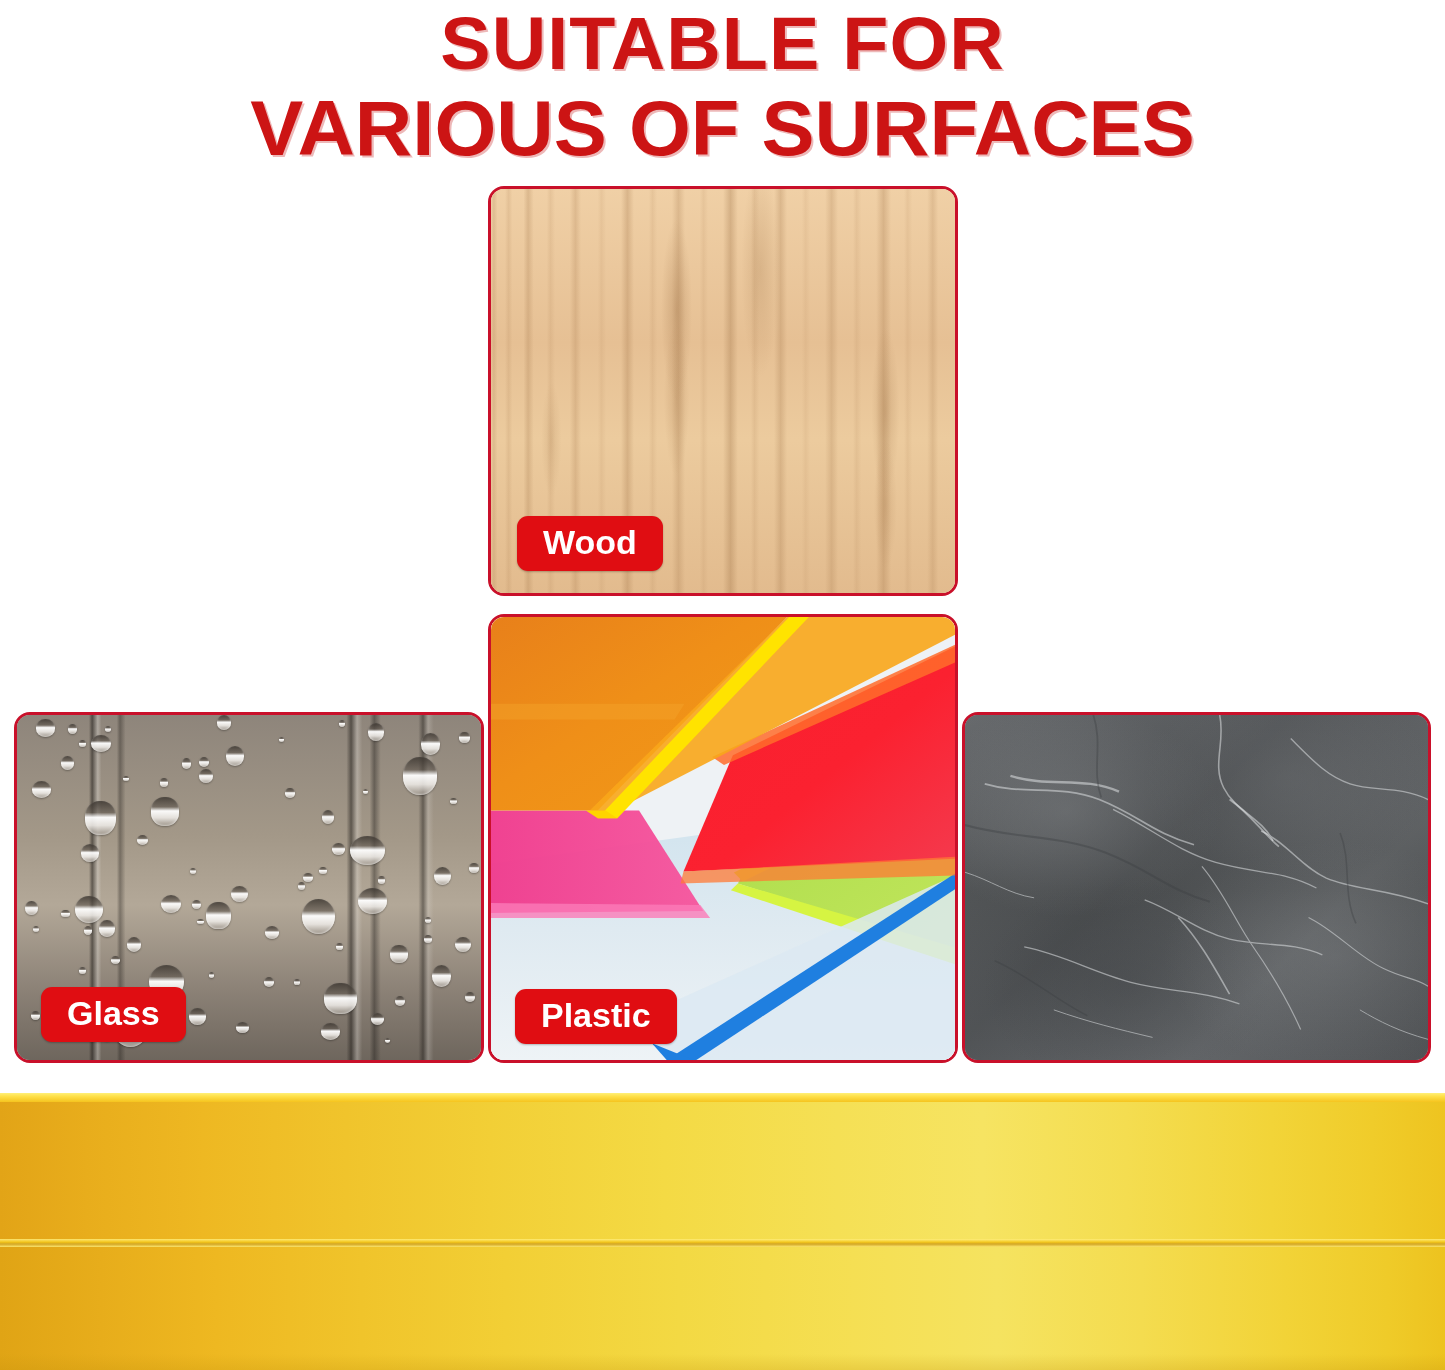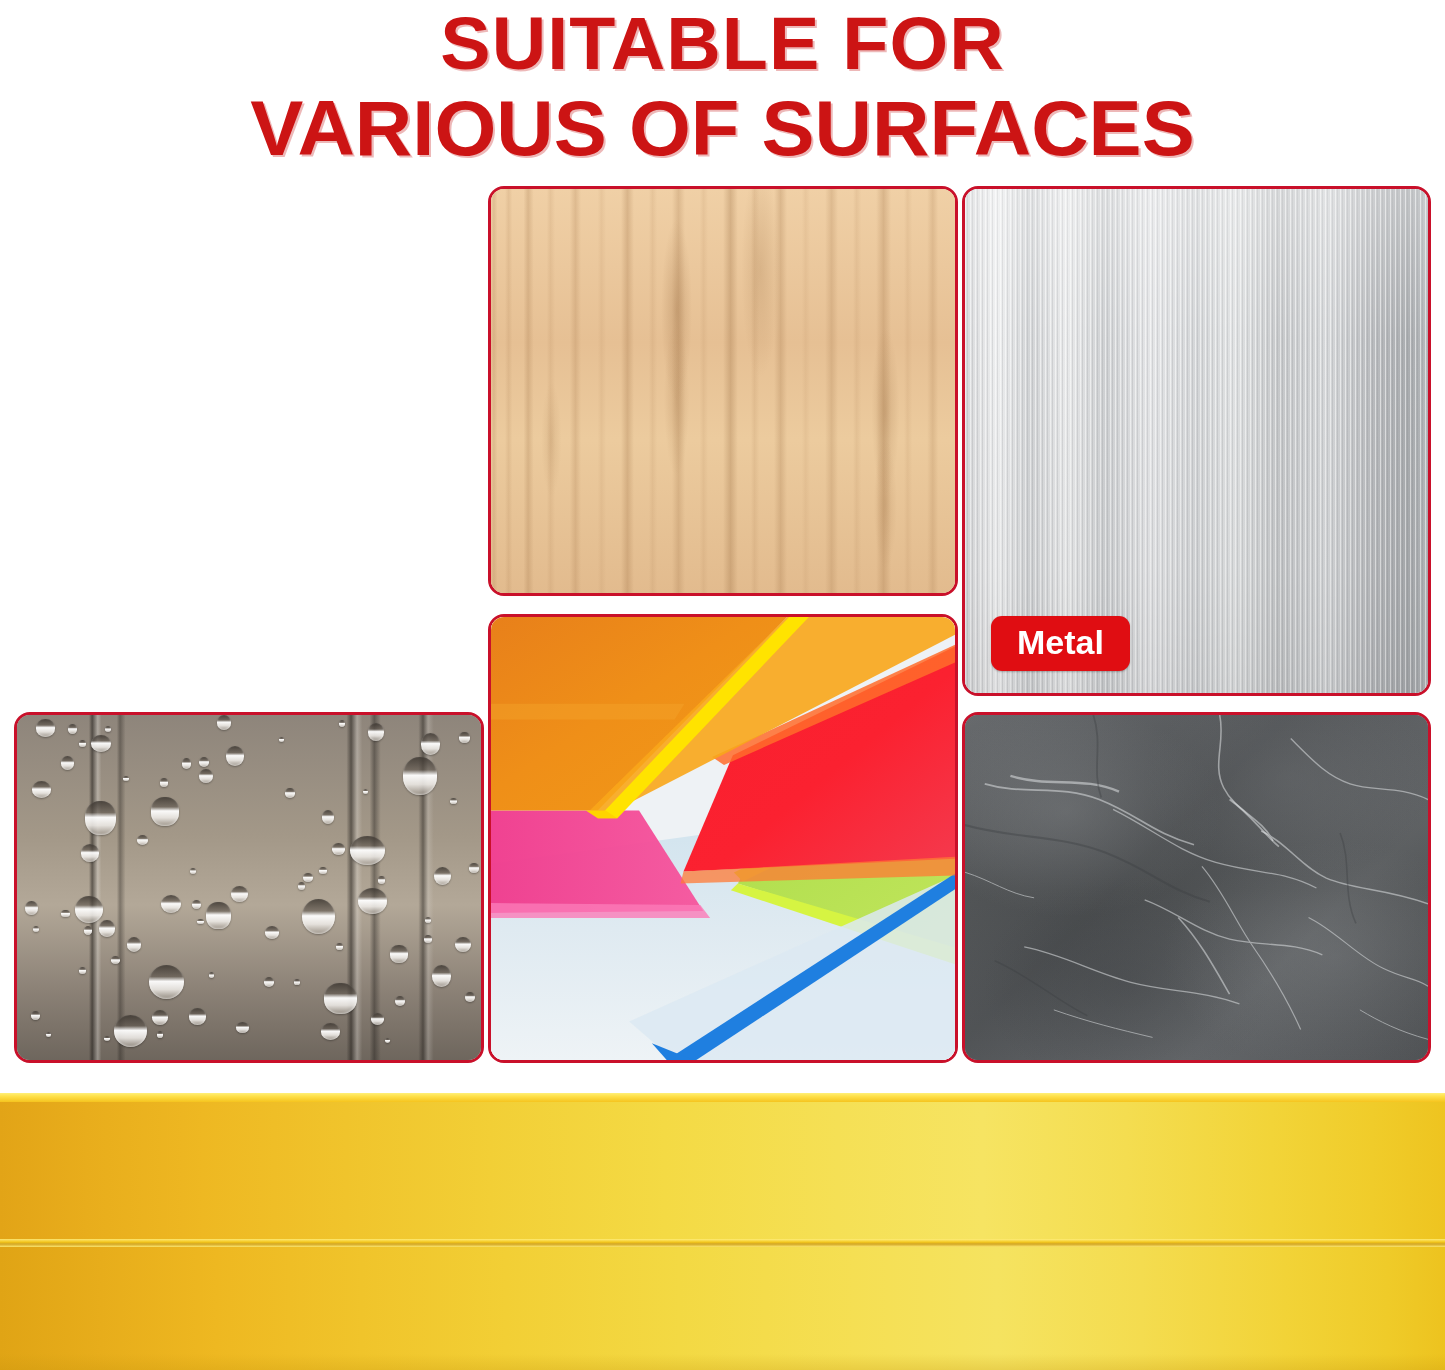--- a/index.html
+++ b/index.html
@@ -253,27 +253,23 @@
   <span class="ln ln1">SUITABLE FOR</span>
   <span class="ln ln2">VARIOUS OF SURFACES</span>
 </div>
 
 <div class="grid">
 
 
   <div class="panel p-wood">
     <div class="surface wood-bg"></div>
     <div class="wood-knots"></div>
+    <div class="badge">Wood</div>
   </div>
 
-  <div class="panel p-metal">
-    <div class="surface metal-bg"></div>
-    <div class="metal-sheen"></div>
-    <div class="badge">Metal</div>
-  </div>
 
   <div class="panel p-glass">
     <div class="surface glass-bg"></div>
     <div class="glass-streaks"></div>
     <div class="drops" id="glass-drops">
         <div class="drop" style="left: 403.6px; top: 18.3px; width: 19.3px; height: 21.4px; border-radius: 53%;"></div>
         <div class="drop" style="left: 174.6px; top: 185.4px; width: 9.2px; height: 9.1px; border-radius: 55%;"></div>
         <div class="drop" style="left: 208.6px; top: 31.3px; width: 18.8px; height: 20.2px; border-radius: 52%;"></div>
         <div class="drop" style="left: 286.4px; top: 158.2px; width: 9.9px; height: 9.2px; border-radius: 59%;"></div>
         <div class="drop" style="left: 432.8px; top: 82.6px; width: 7px; height: 6px; border-radius: 47%;"></div>
@@ -344,20 +340,21 @@
         <div class="drop" style="left: 442.1px; top: 17.2px; width: 10.5px; height: 10.9px; border-radius: 47%;"></div>
         <div class="drop" style="left: 8.2px; top: 185.7px; width: 13px; height: 14.7px; border-radius: 48%;"></div>
         <div class="drop" style="left: 68.1px; top: 85.8px; width: 30.9px; height: 34.2px; border-radius: 46%;"></div>
         <div class="drop" style="left: 417.2px; top: 151.9px; width: 16.8px; height: 18.2px; border-radius: 55%;"></div>
         <div class="drop" style="left: 218.6px; top: 306.5px; width: 13.6px; height: 11.8px; border-radius: 47%;"></div>
         <div class="drop" style="left: 14.1px; top: 295.5px; width: 9.2px; height: 9.7px; border-radius: 49%;"></div>
         <div class="drop" style="left: 306.6px; top: 267.7px; width: 33.5px; height: 31.5px; border-radius: 46%;"></div>
         <div class="drop" style="left: 109.7px; top: 222.2px; width: 14.3px; height: 15px; border-radius: 55%;"></div>
         <div class="drop" style="left: 120.3px; top: 120.2px; width: 10.5px; height: 9.6px; border-radius: 58%;"></div>
       </div>
+    <div class="badge">Glass</div>
   </div>
 
   <div class="panel p-plastic">
     <div class="surface plastic-bg">
       <svg width="100%" height="100%" viewBox="0 0 470 449" preserveAspectRatio="none">
         <defs>
           <linearGradient id="gOrange" x1="0" y1="0" x2="1" y2="1">
             <stop offset="0%" stop-color="#e8801a"></stop>
             <stop offset="45%" stop-color="#ef8f18"></stop>
             <stop offset="100%" stop-color="#f29a17"></stop>
@@ -402,20 +399,21 @@
 
         <polygon points="0,0 300,0 108,196 0,196" fill="url(#gOrange)"></polygon>
         <polygon points="300,0 470,0 470,18 118,200 100,196" fill="#f8a61a" opacity="0.9"></polygon>
 
         <polygon points="302,0 322,0 128,204 108,204" fill="#ffe300"></polygon>
         <polygon points="128,204 108,204 96,196 116,196" fill="#ffd400"></polygon>
 
         <polygon points="0,88 196,88 186,104 0,104" fill="#f5a32a" opacity="0.45"></polygon>
       </svg>
     </div>
+    <div class="badge">Plastic</div>
   </div>
 
   <div class="panel p-marble">
     <div class="surface marble-bg"></div>
     <div class="marble-veins">
       <svg width="100%" height="100%" viewBox="0 0 469 351" preserveAspectRatio="none">
         <g stroke="#cfd2d4" fill="none" opacity="0.62">
           <path d="M258,0 C264,28 250,50 262,74 C274,98 300,104 312,128" stroke-width="1.6"></path>
           <path d="M330,24 C350,44 366,62 390,70 C414,78 440,72 469,86" stroke-width="1.4"></path>
           <path d="M20,70 C60,82 96,70 136,86 C176,102 190,120 232,132" stroke-width="1.8"></path>

